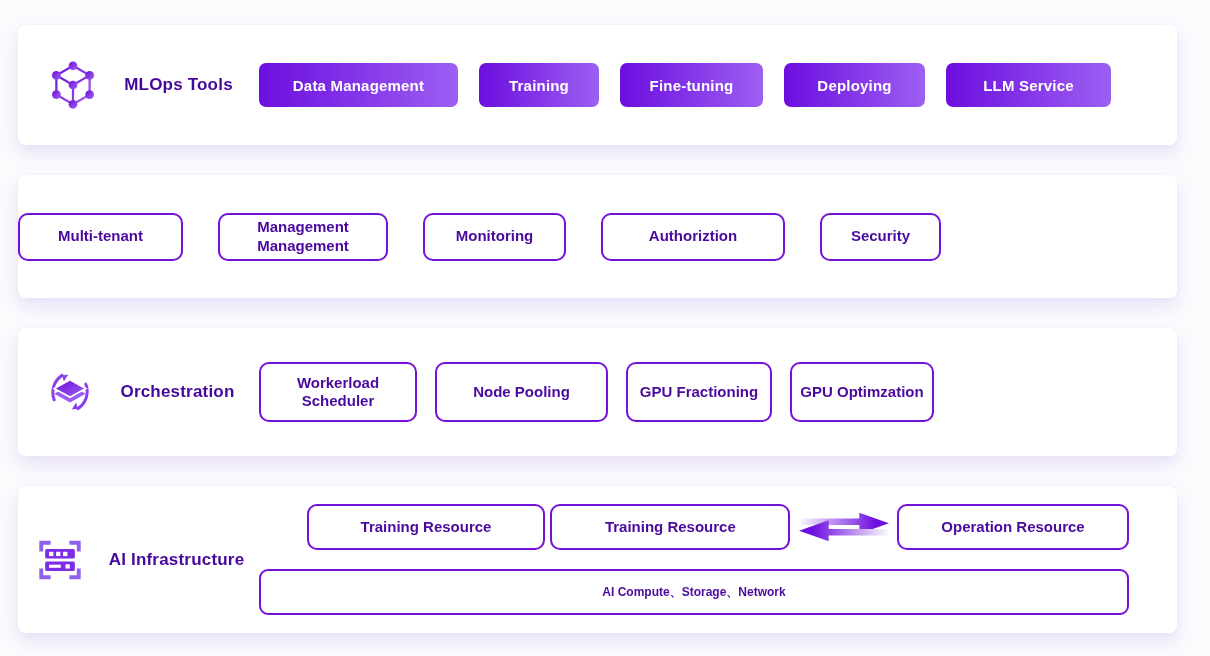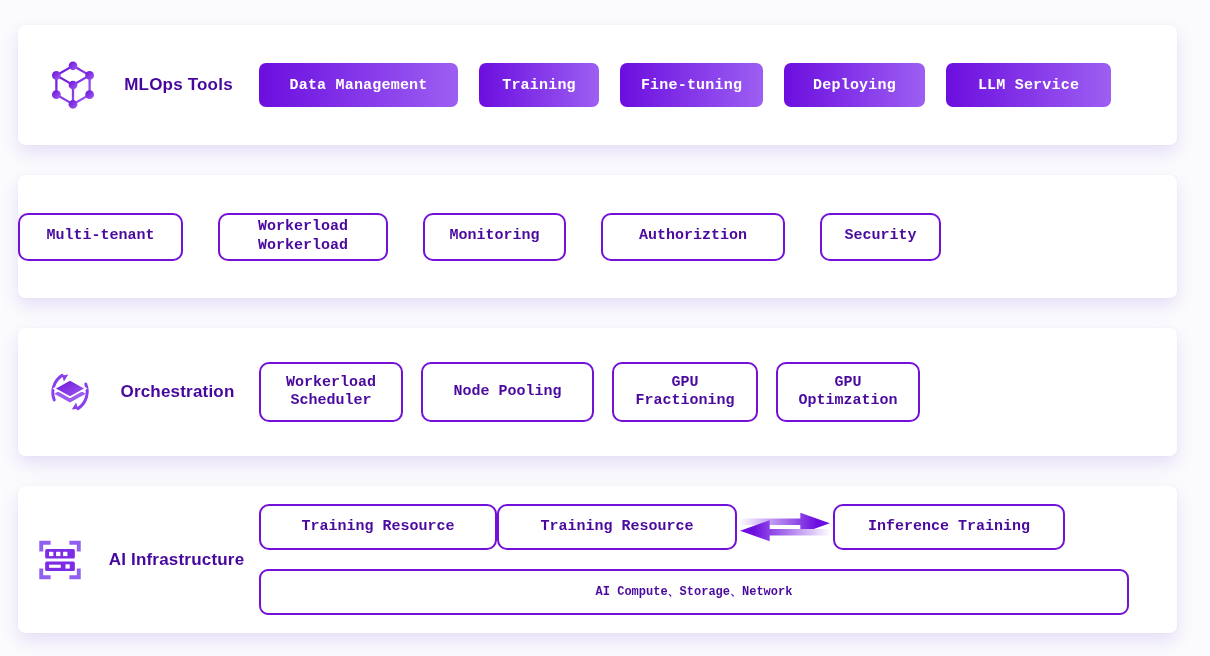--- a/index.html
+++ b/index.html
@@ -53,26 +53,25 @@
     flex:1;
     padding-right:48px;
     display:flex;
     flex-direction:column;
     justify-content:center;
     gap:19px;
   }
   .row{
     display:flex;
     align-items:center;
-    font-family:Liberation Mono, monospace;
   }
   .row-gap1{gap:21px;}
   .row-gap2{gap:35px;}
   .row-gap3{gap:18px;}
-  .row-between{}
+  .row-between{justify-content:space-between;margin-left:48px;}
   .pill{
     height:44px;
     border-radius:7px;
     background:linear-gradient(90deg,var(--pill-grad-start),var(--pill-grad-end));
     color:#ffffff;
     font-size:15px;
     font-weight:700;
     display:flex;
     align-items:center;
     justify-content:center;
@@ -151,21 +150,21 @@
         <div class="pill" style="width:141px">Deploying</div>
         <div class="pill" style="width:165px">LLM Service</div>
       </div>
     </div>
   </section>
 
   <section class="card card-2">
     <div class="content">
       <div class="row row-gap2">
         <div class="obox h48" style="width:165px">Multi-tenant</div>
-        <div class="obox h48" style="width:170px">Workerload Workerload</div>
+        <div class="obox h48" style="width:170px">Management Management</div>
         <div class="obox h48" style="width:143px">Monitoring</div>
         <div class="obox h48" style="width:184px">Authoriztion</div>
         <div class="obox h48" style="width:121px">Security</div>
       </div>
     </div>
   </section>
 
   <section class="card card-3">
     <div class="side">
       <span class="icon-box">
@@ -183,21 +182,21 @@
           <path d="M23 13 L30 12 L25 20 Z" fill="#8a3fee"></path>
           <path d="M41 51 L34 52 L39 44 Z" fill="#8a3fee"></path>
           <polygon points="32,24 50,34 32,44 14,34" fill="#9b5cf0"></polygon>
           <polygon points="32,18 50,28 32,38 14,28" fill="url(#g3)" stroke="#ffffff" stroke-width="2"></polygon>
         </svg>
       </span>
       <div class="side-label">Orchestration</div>
     </div>
     <div class="content">
       <div class="row row-gap3">
-        <div class="obox h60" style="width:144px">Workerload Scheduler</div>
+        <div class="obox h60" style="width:158px">Workerload Scheduler</div>
         <div class="obox h60" style="width:173px">Node Pooling</div>
         <div class="obox h60" style="width:146px">GPU Fractioning</div>
         <div class="obox h60" style="width:144px">GPU Optimzation</div>
       </div>
     </div>
   </section>
 
   <section class="card card-4">
     <div class="side">
       <span class="icon-box">
@@ -234,21 +233,21 @@
               </linearGradient>
               <linearGradient id="al" x1="0" y1="0" x2="1" y2="0">
                 <stop offset="0.15" stop-color="#6d0fe0"></stop>
                   <stop offset="1" stop-color="#ffffff"></stop>
               </linearGradient>
             </defs>
             <polygon points="2,14 66,14 66,8 97,19 66,30 66,21 2,21" fill="url(#ar)"></polygon>
             <polygon points="98,25 34,25 34,16 3,27 34,38 34,32 98,32" fill="url(#al)"></polygon>
           </svg>
         </div>
-        <div class="obox h46" style="width:232px">Inference Training</div>
+        <div class="obox h46" style="width:232px">Operation Resource</div>
       </div>
       <div class="row">
         <div class="obox fullbar">AI Compute、Storage、Network</div>
       </div>
     </div>
   </section>
 
 </div>
 
 </body></html>

